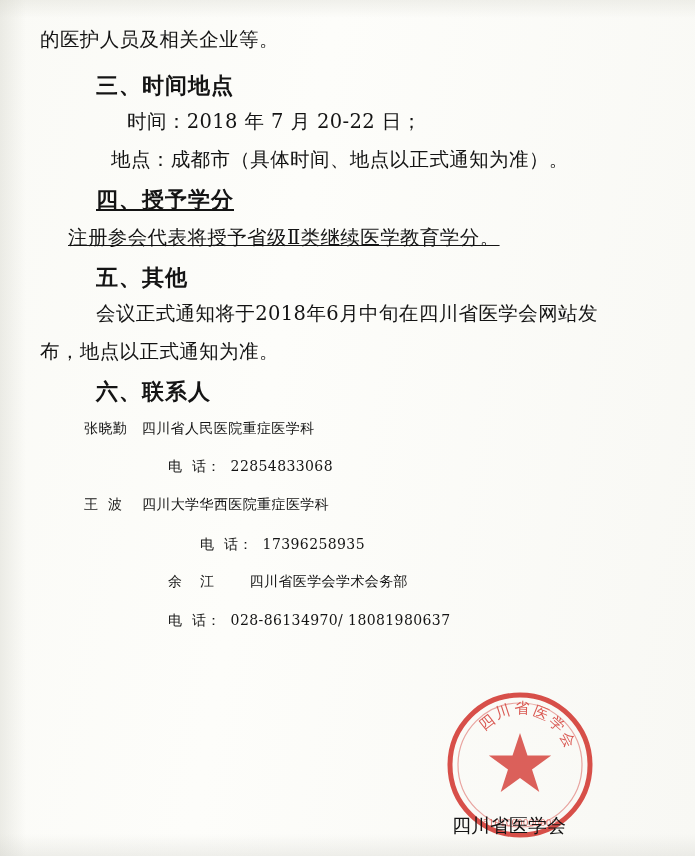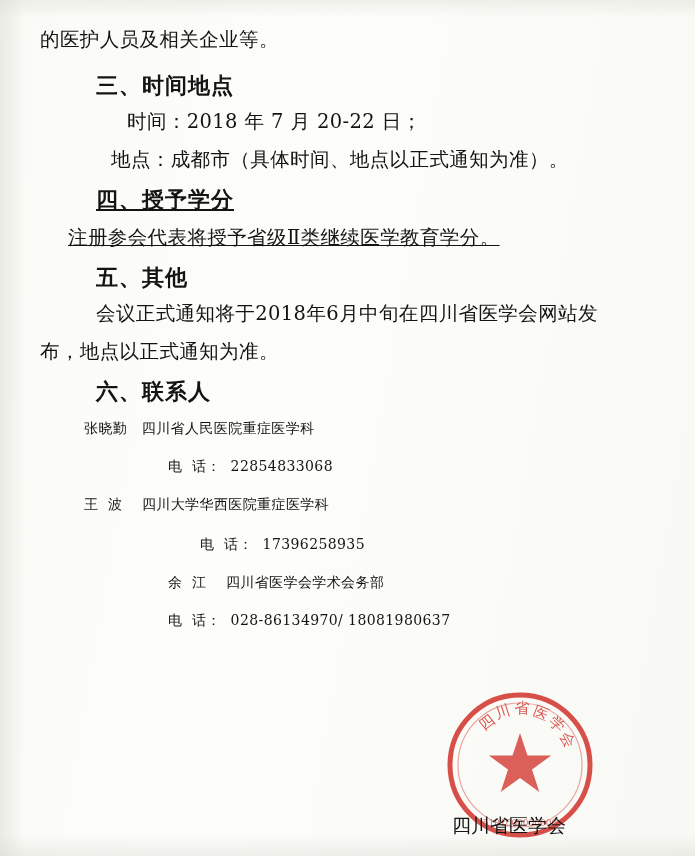--- a/index.html
+++ b/index.html
@@ -120,21 +120,21 @@
     <div class="line heading" style="left:96px; top:378px;">六、联系人</div>
 
     <div class="line contact-name" style="left:84px; top:420px;">张晓勤   四川省人民医院重症医学科</div>
 
     <div class="line contact-name" style="left:168px; top:458px;">电  话：  22854833068</div>
 
     <div class="line contact-name" style="left:84px; top:496px;">王  波    四川大学华西医院重症医学科</div>
 
     <div class="line contact-name" style="left:168px; top:536px;margin-left:32px;">电  话：  17396258935</div>
 
-    <div class="line contact-name" style="left:168px; top:574px;">余  江    四川省医学会学术会务部</div>
+    <div class="line contact-name" style="left:168px; top:574px;font-family:Liberation Mono, monospace;">余  江    四川省医学会学术会务部</div>
 
     <div class="line contact-name" style="left:168px; top:612px;">电  话：  028-86134970/ 18081980637</div>
 
   </div>
 
   <div class="seal">
     <svg width="155" height="155" viewBox="0 0 155 155" xmlns="http://www.w3.org/2000/svg">
       <g opacity="0.85">
         <circle cx="77" cy="77" r="70" fill="none" stroke="#d2322b" stroke-width="5"></circle>
         <circle cx="77" cy="77" r="62" fill="none" stroke="#d2322b" stroke-width="1.2" opacity="0.5"></circle>

